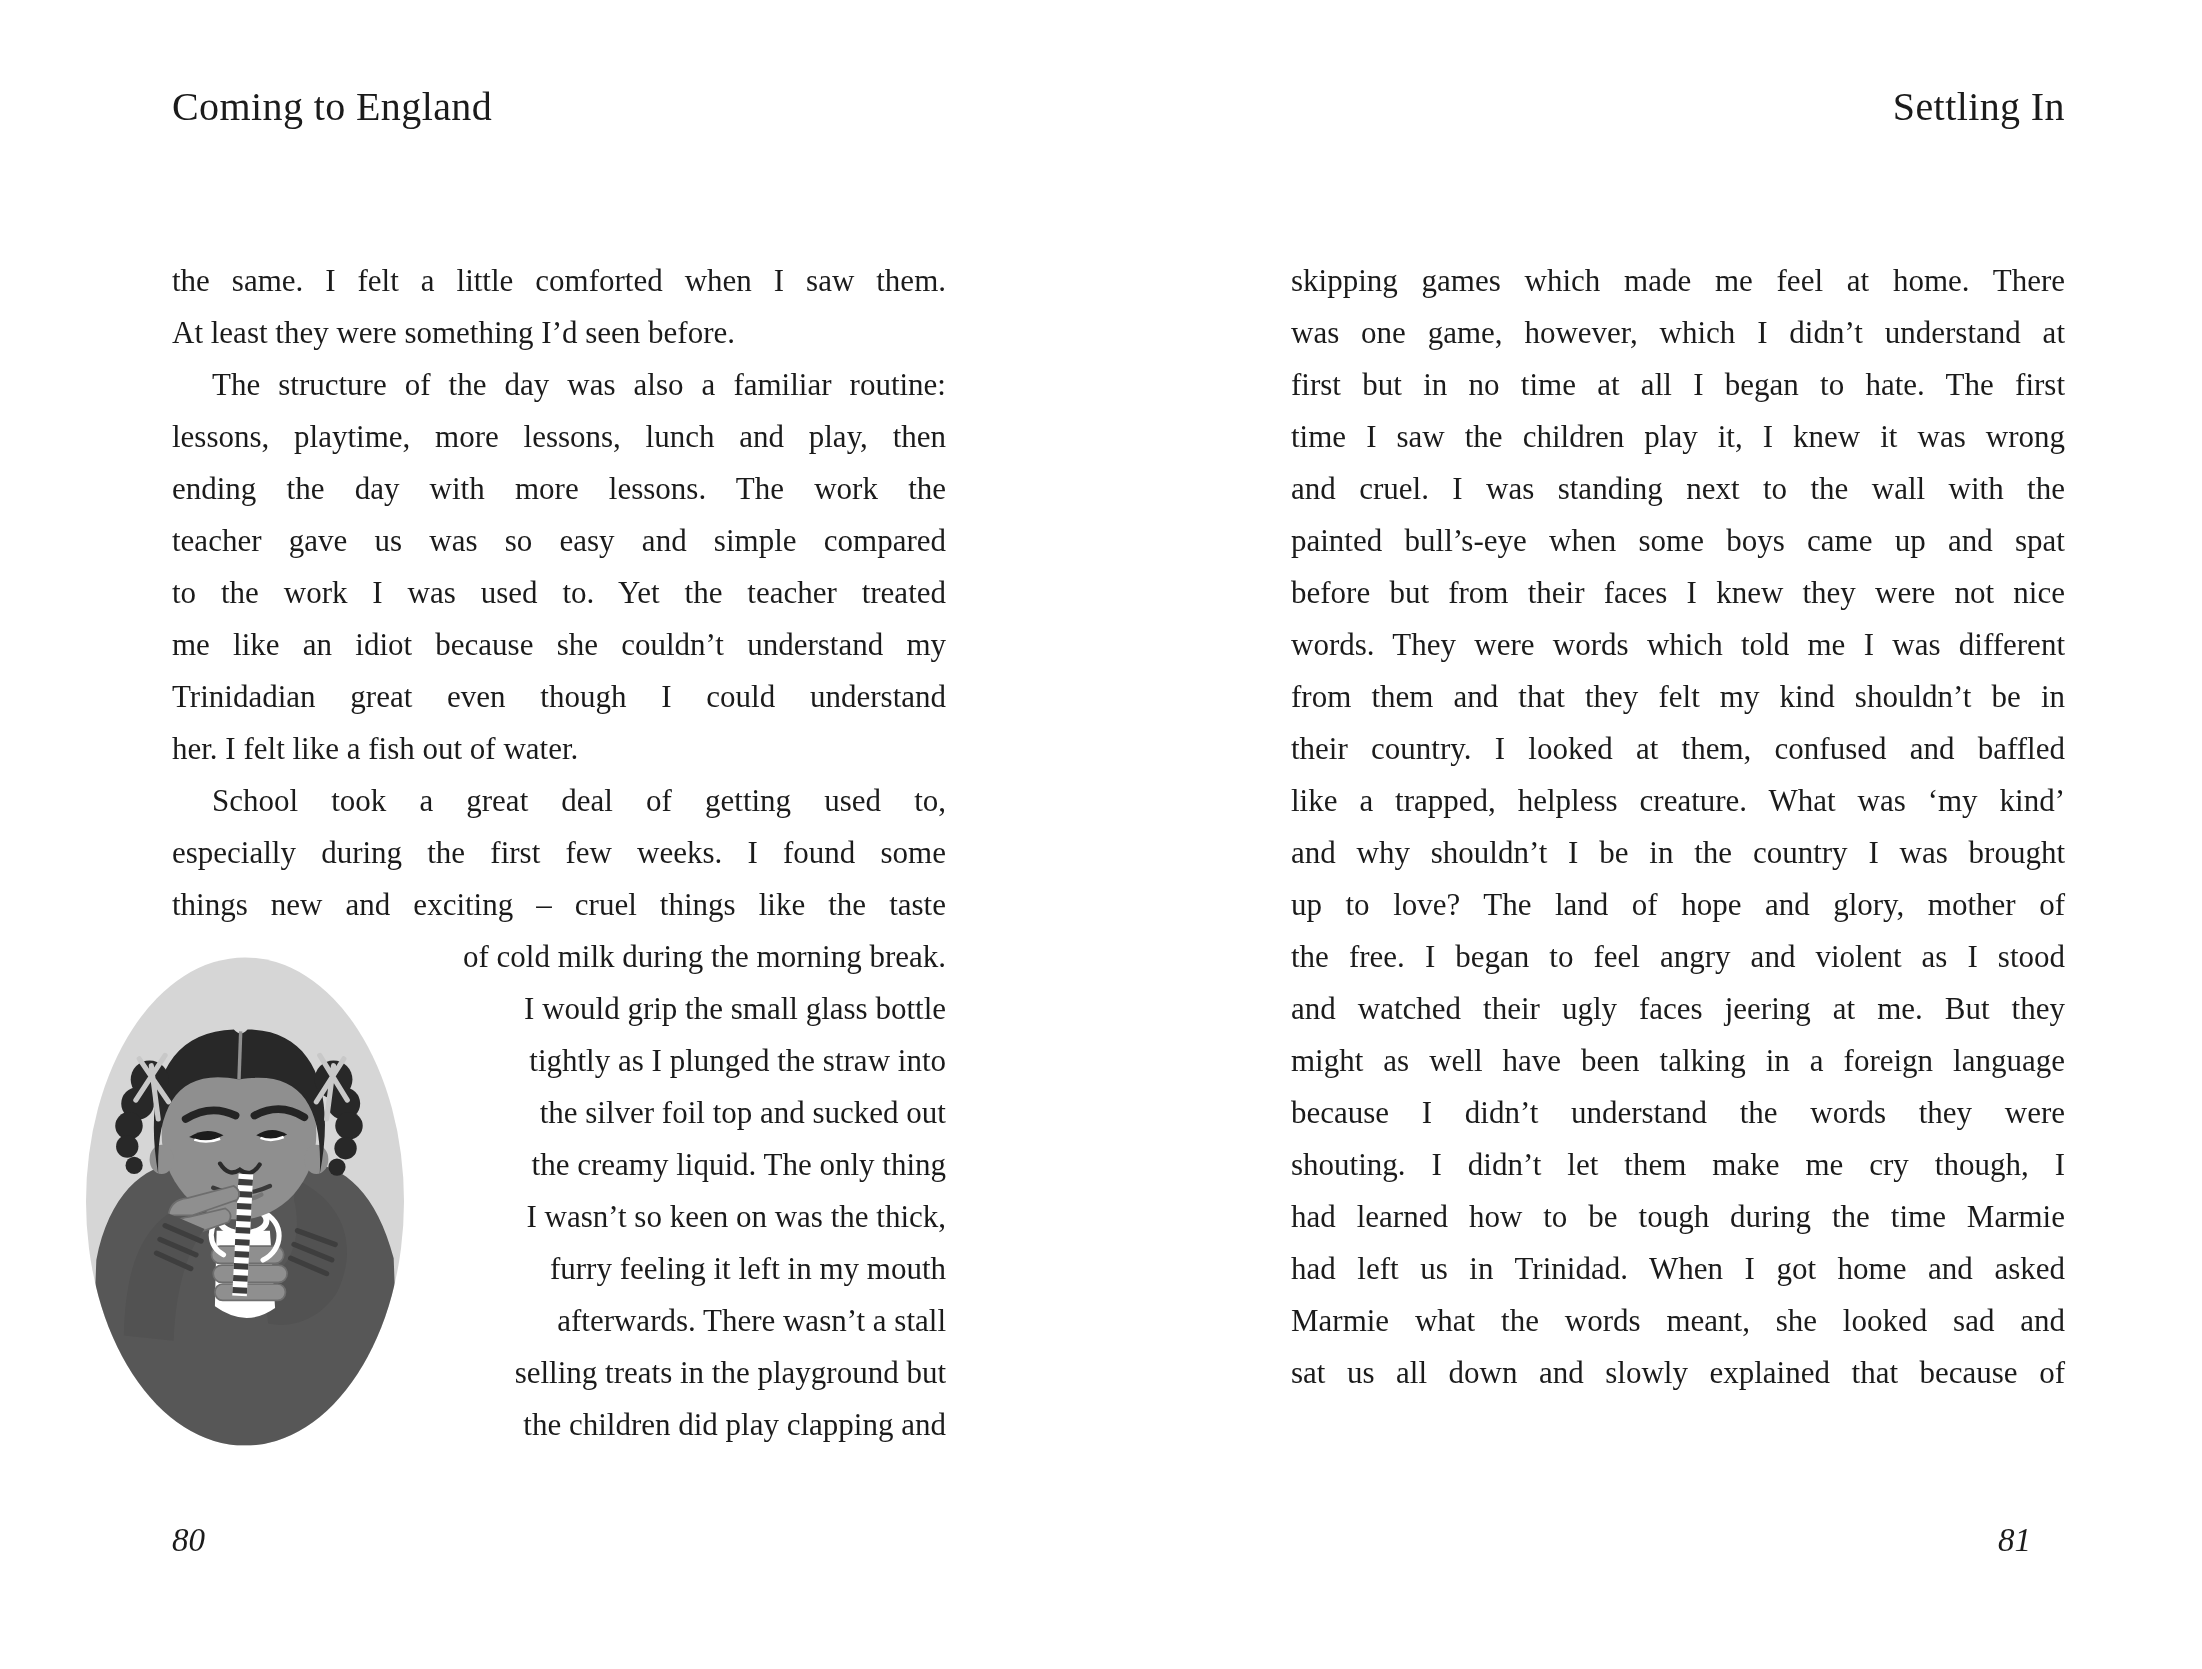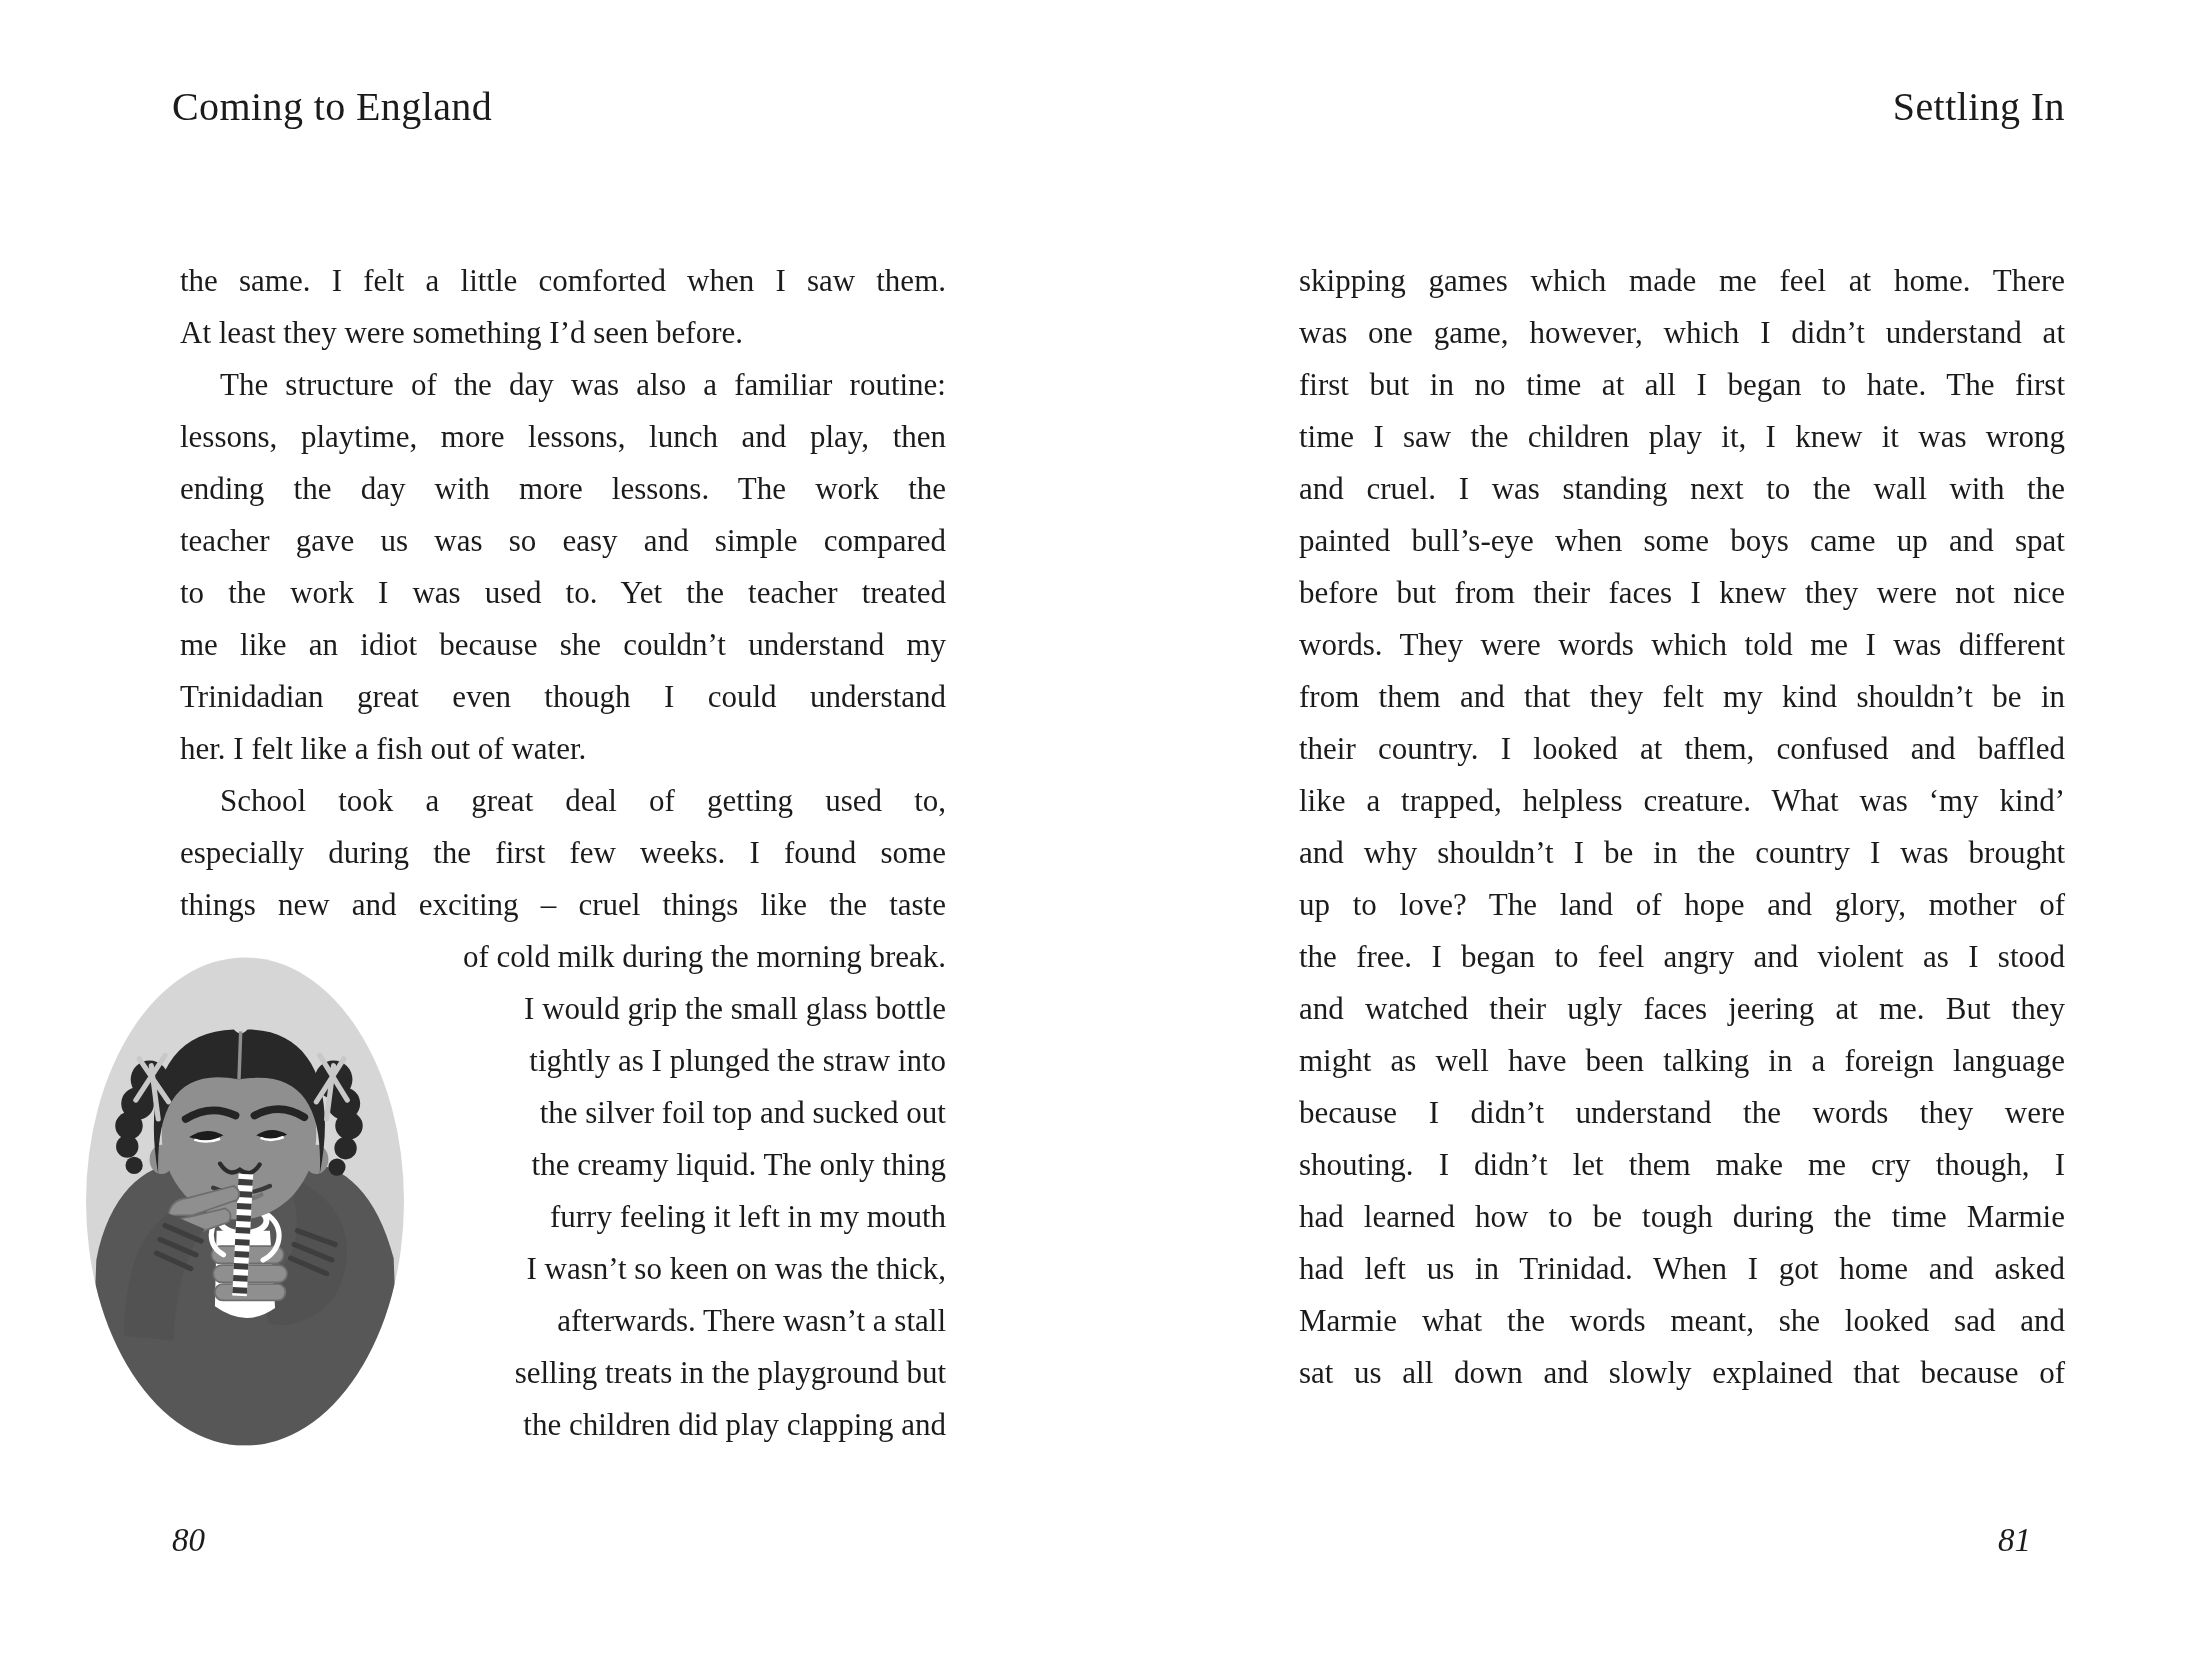--- a/index.html
+++ b/index.html
@@ -18,21 +18,21 @@
     white-space:nowrap;
   }
   #head-left{left:172px;}
   #head-right{left:1291px;width:774px;text-align:right;}
   .textblock{
     position:absolute;top:255px;width:774px;
     font-size:31px;line-height:52px;
   }
   #text-left{left:172px;}
   #text-right{left:1291px;}
-  .ln{height:52px;overflow:visible;margin-left:8px;}
+  .ln{height:52px;overflow:visible;}
   .j{text-align:justify;text-align-last:justify;}
   .ind{text-indent:40px;}
   .r{text-align:right;}
   .folio{
     position:absolute;top:1519px;
     font-size:33px;line-height:43px;font-style:italic;
   }
   #folio-left{left:172px;}
   #folio-right{left:1291px;width:740px;text-align:right;}
   #illustration{
@@ -59,22 +59,22 @@
     <div class="ln j">Trinidadian great even though I could understand</div>
     <div class="ln">her. I felt like a fish out of water.</div>
     <div class="ln j ind">School took a great deal of getting used to,</div>
     <div class="ln j">especially during the first few weeks. I found some</div>
     <div class="ln j">things new and exciting – cruel things like the taste</div>
     <div class="ln r">of cold milk during the morning break.</div>
     <div class="ln r">I would grip the small glass bottle</div>
     <div class="ln r">tightly as I plunged the straw into</div>
     <div class="ln r">the silver foil top and sucked out</div>
     <div class="ln r">the creamy liquid. The only thing</div>
+    <div class="ln r">I wasn’t so keen on was the thick,</div>
     <div class="ln r">furry feeling it left in my mouth</div>
-    <div class="ln r">I wasn’t so keen on was the thick,</div>
     <div class="ln r">afterwards. There wasn’t a stall</div>
     <div class="ln r">selling treats in the playground but</div>
     <div class="ln r">the children did play clapping and</div>
   </div>
 
   <svg id="illustration" viewBox="0 0 370 568" role="img" aria-label="Grayscale oval vignette of a young girl with braided pigtails tied with ribbons, wearing a dark jumper, sipping milk from a small glass bottle through a striped straw">
     <defs>
       <clipPath id="ovalClip">
           <ellipse cx="185" cy="284" rx="185" ry="284"></ellipse>
         </clipPath>

